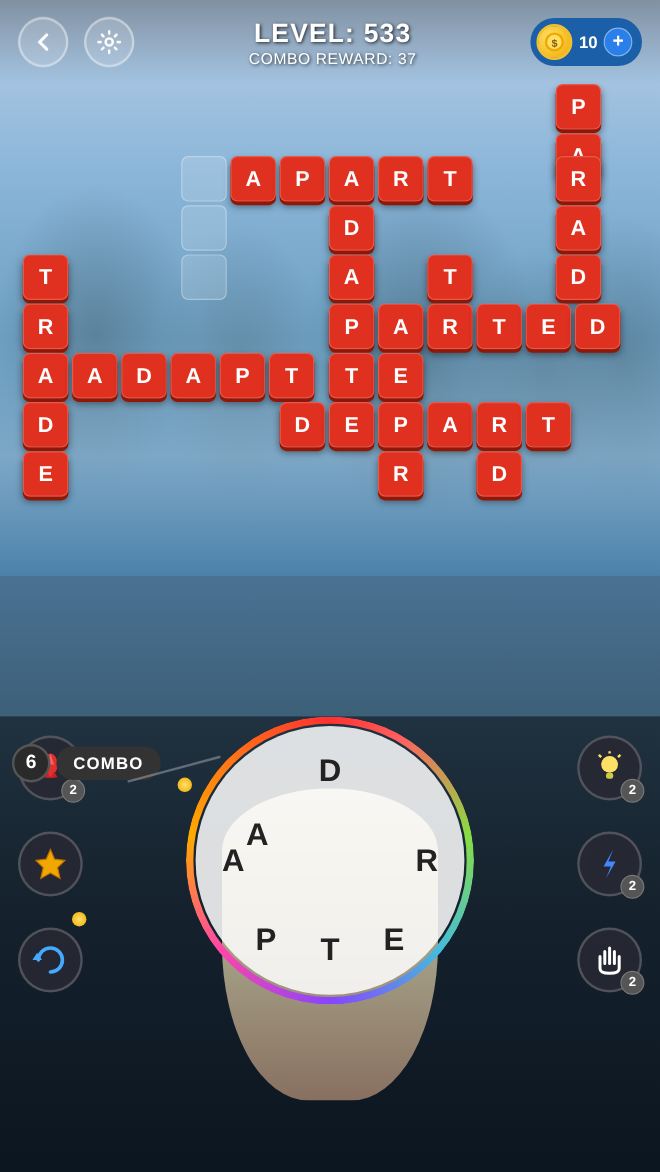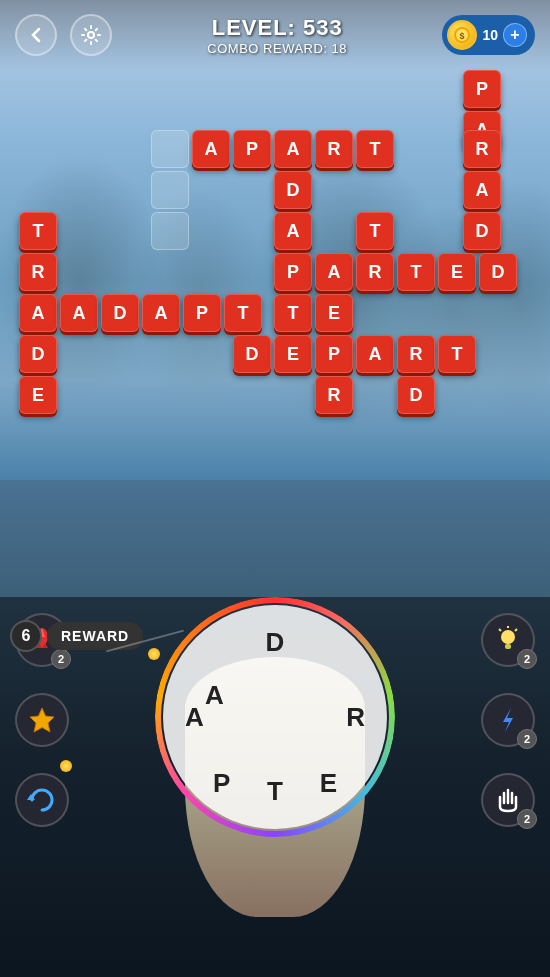--- a/index.html
+++ b/index.html
@@ -385,21 +385,21 @@
     <div class="header-btn">
       <svg width="22" height="22" viewBox="0 0 22 22">
         <circle cx="11" cy="11" r="3" stroke="white" stroke-width="2" fill="none"></circle>
         <path d="M11 2v2M11 18v2M2 11h2M18 11h2M4.9 4.9l1.4 1.4M15.7 15.7l1.4 1.4M4.9 17.1l1.4-1.4M15.7 6.3l1.4-1.4" stroke="white" stroke-width="2" stroke-linecap="round"></path>
       </svg>
     </div>
   </div>
 
   <div id="header-center">
     <span id="level-text">LEVEL: 533</span>
-    <span id="combo-reward-text">COMBO REWARD: 18</span>
+    <span id="combo-reward-text">COMBO REWARD: 37</span>
   </div>
 
   <div id="coin-display">
     <div id="coin-icon">
       <svg width="18" height="18" viewBox="0 0 18 18">
         <circle cx="9" cy="9" r="8" fill="#f0a800"></circle>
         <circle cx="9" cy="9" r="6" fill="#ffe066"></circle>
         <text x="9" y="13" text-anchor="middle" fill="#8a5a00" font-size="9" font-weight="bold">$</text>
       </svg>
     </div>
@@ -459,21 +459,21 @@
   <div class="tile" style="left:315px;top:246px;width:38px;height:38px;">R</div>
   <div class="tile" style="left:397px;top:246px;width:38px;height:38px;">D</div>
 
   <div class="tile-empty" style="left:151px;top:0px;width:38px;height:38px;"></div>
   <div class="tile-empty" style="left:151px;top:41px;width:38px;height:38px;"></div>
   <div class="tile-empty" style="left:151px;top:82px;width:38px;height:38px;"></div>
 </div>
 
 <div id="combo-badge">
   <div id="combo-number">6</div>
-  <div id="combo-label">REWARD</div>
+  <div id="combo-label">COMBO</div>
 </div>
 
 <div class="dot-yellow" style="left:148px;top:648px;"></div>
 <div class="dot-yellow" style="left:60px;top:760px;"></div>
 
 <div id="combo-line"></div>
 
 <div id="bottom-panel">
 
   <div id="boat-area">

